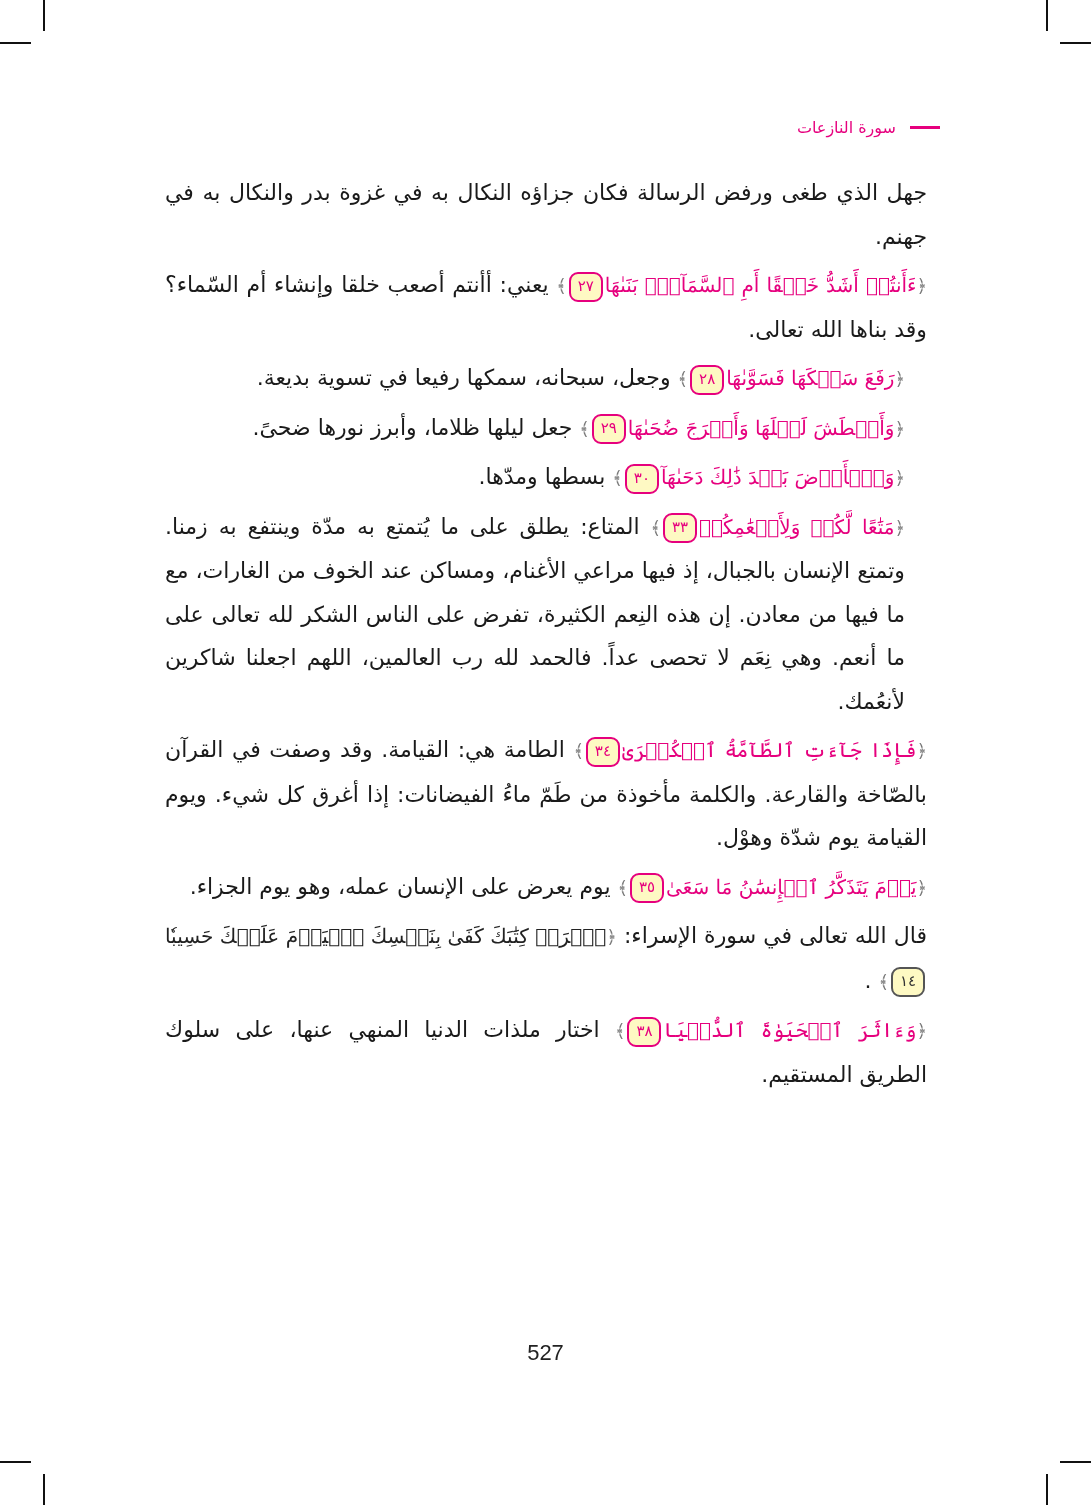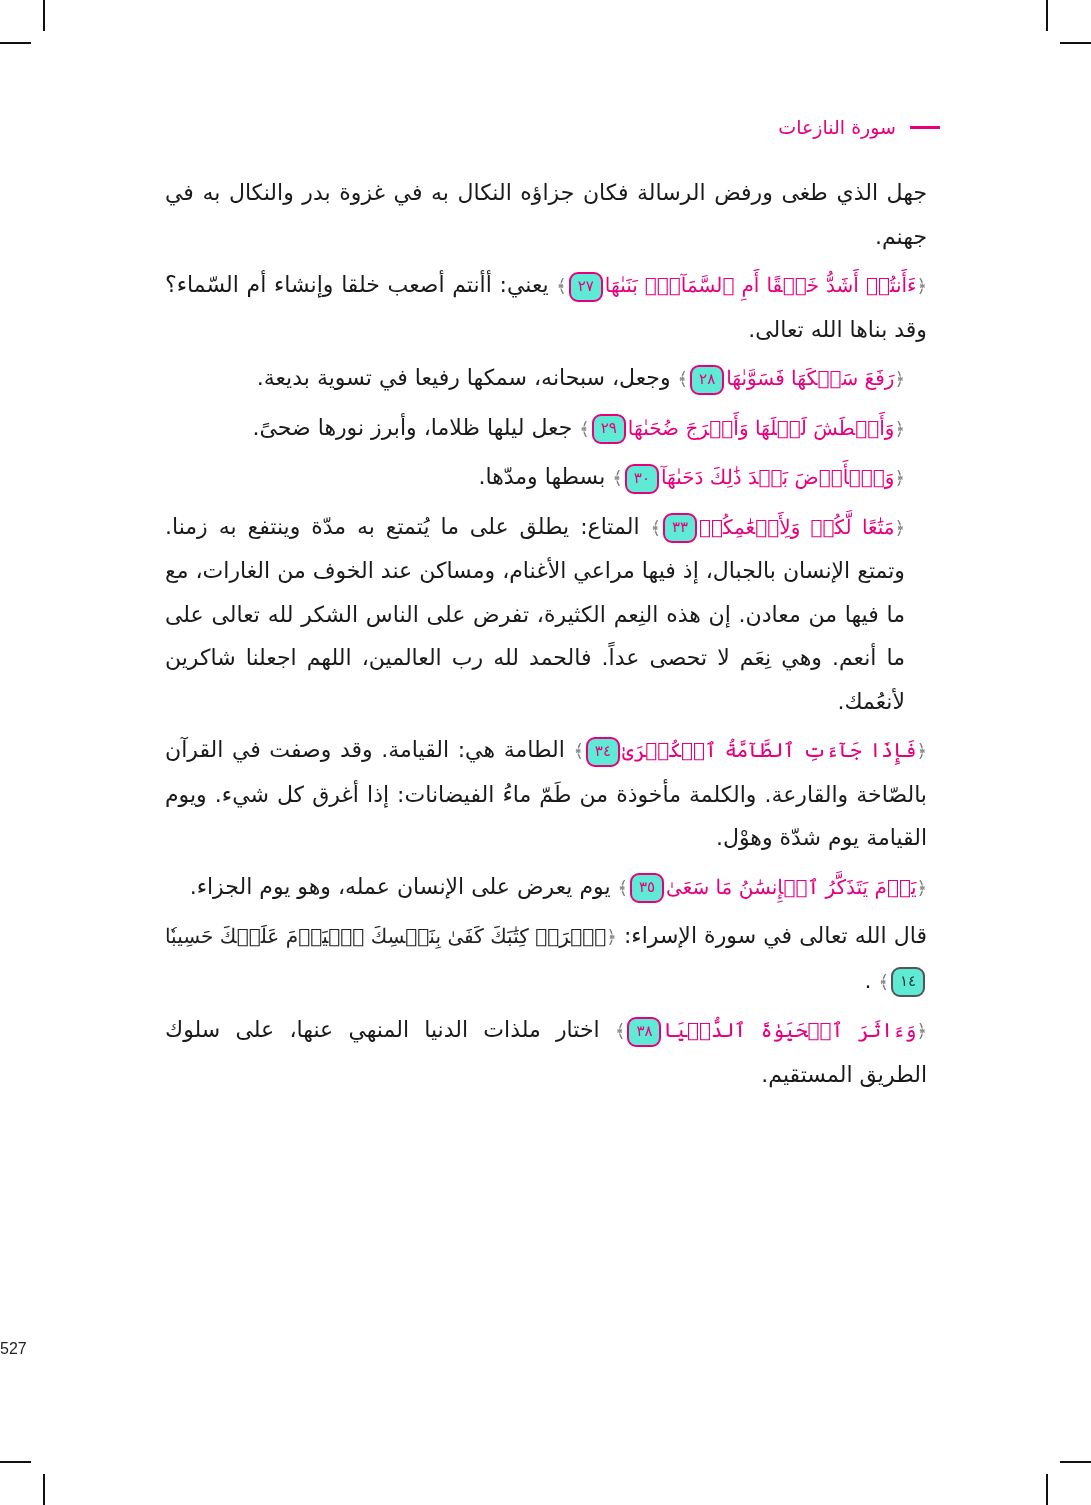--- a/index.html
+++ b/index.html
@@ -1,35 +1,35 @@
 <!DOCTYPE html>
 <html><head>
 <meta charset="utf-8">
 <style>
   html, body { margin: 0; padding: 0; background: #ffffff; }
   body { width: 1091px; height: 1505px; position: relative; overflow: hidden;
          font-family: "DejaVu Sans", sans-serif; color: #1a1a1a; }
   .crop { position: absolute; background: #111; }
   .header { position: absolute; top: 112px; left: 700px; width: 240px; height: 30px;
             direction: rtl; display: flex; align-items: center; }
-  .header-title { color: #e6007e; font-size: 19px; font-family: "DejaVu Sans", sans-serif; text-align: right; }
+  .header-title { color: #e6007e; font-size: 16px; font-family: "DejaVu Sans", sans-serif; text-align: right; }
   .header-rule { display: inline-block; width: 30px; height: 3px; background: #e6007e; margin-left: 14px; margin-right: 0; }
   .content { position: absolute; top: 166px; left: 160px; width: 772px; direction: rtl; text-align: justify;
              font-size: 22px; line-height: 43.5px; font-family: "DejaVu Sans", sans-serif; }
   .para { margin: 5px; }
   .para.indent { padding-right: 22px; }
   .verse { color: #e6007e; font-family: "DejaVu Serif", serif; font-size: 20px; }
   .brk { color: #777; font-size: 18px; }
   .vnum { display: inline-block; min-width: 30px; height: 26px; line-height: 24px; border: 2px solid #e6007e;
           border-radius: 9px; color: #e6007e; font-size: 15px; text-align: center; margin: 0 2px;
-          vertical-align: middle; font-family: "DejaVu Sans", sans-serif; background: #5eead4; }
+          vertical-align: middle; font-family: "DejaVu Sans", sans-serif; background: #fef9c3; }
   .vnum.grey { border-color: #555; color: #333; }
   .verse.grey { color: #222; }
-  .pagenum { position: absolute; top: 1340px; left: 0; width: 1091px; 
-             font-family: "Liberation Sans", sans-serif; font-size: 16px; color: #222; }
+  .pagenum { position: absolute; top: 1340px; left: 0; width: 1091px; text-align: center;
+             font-family: "Liberation Sans", sans-serif; font-size: 22px; color: #222; }
 </style>
 </head>
 <body>
 
 <div class="crop" style="left:43px;top:0;width:2px;height:31px;"></div>
 <div class="crop" style="left:0;top:42px;width:31px;height:2px;"></div>
 <div class="crop" style="left:1046px;top:0;width:2px;height:31px;"></div>
 <div class="crop" style="left:1060px;top:42px;width:31px;height:2px;"></div>
 <div class="crop" style="left:0;top:1461px;width:31px;height:2px;"></div>
 <div class="crop" style="left:43px;top:1474px;width:2px;height:31px;"></div>

